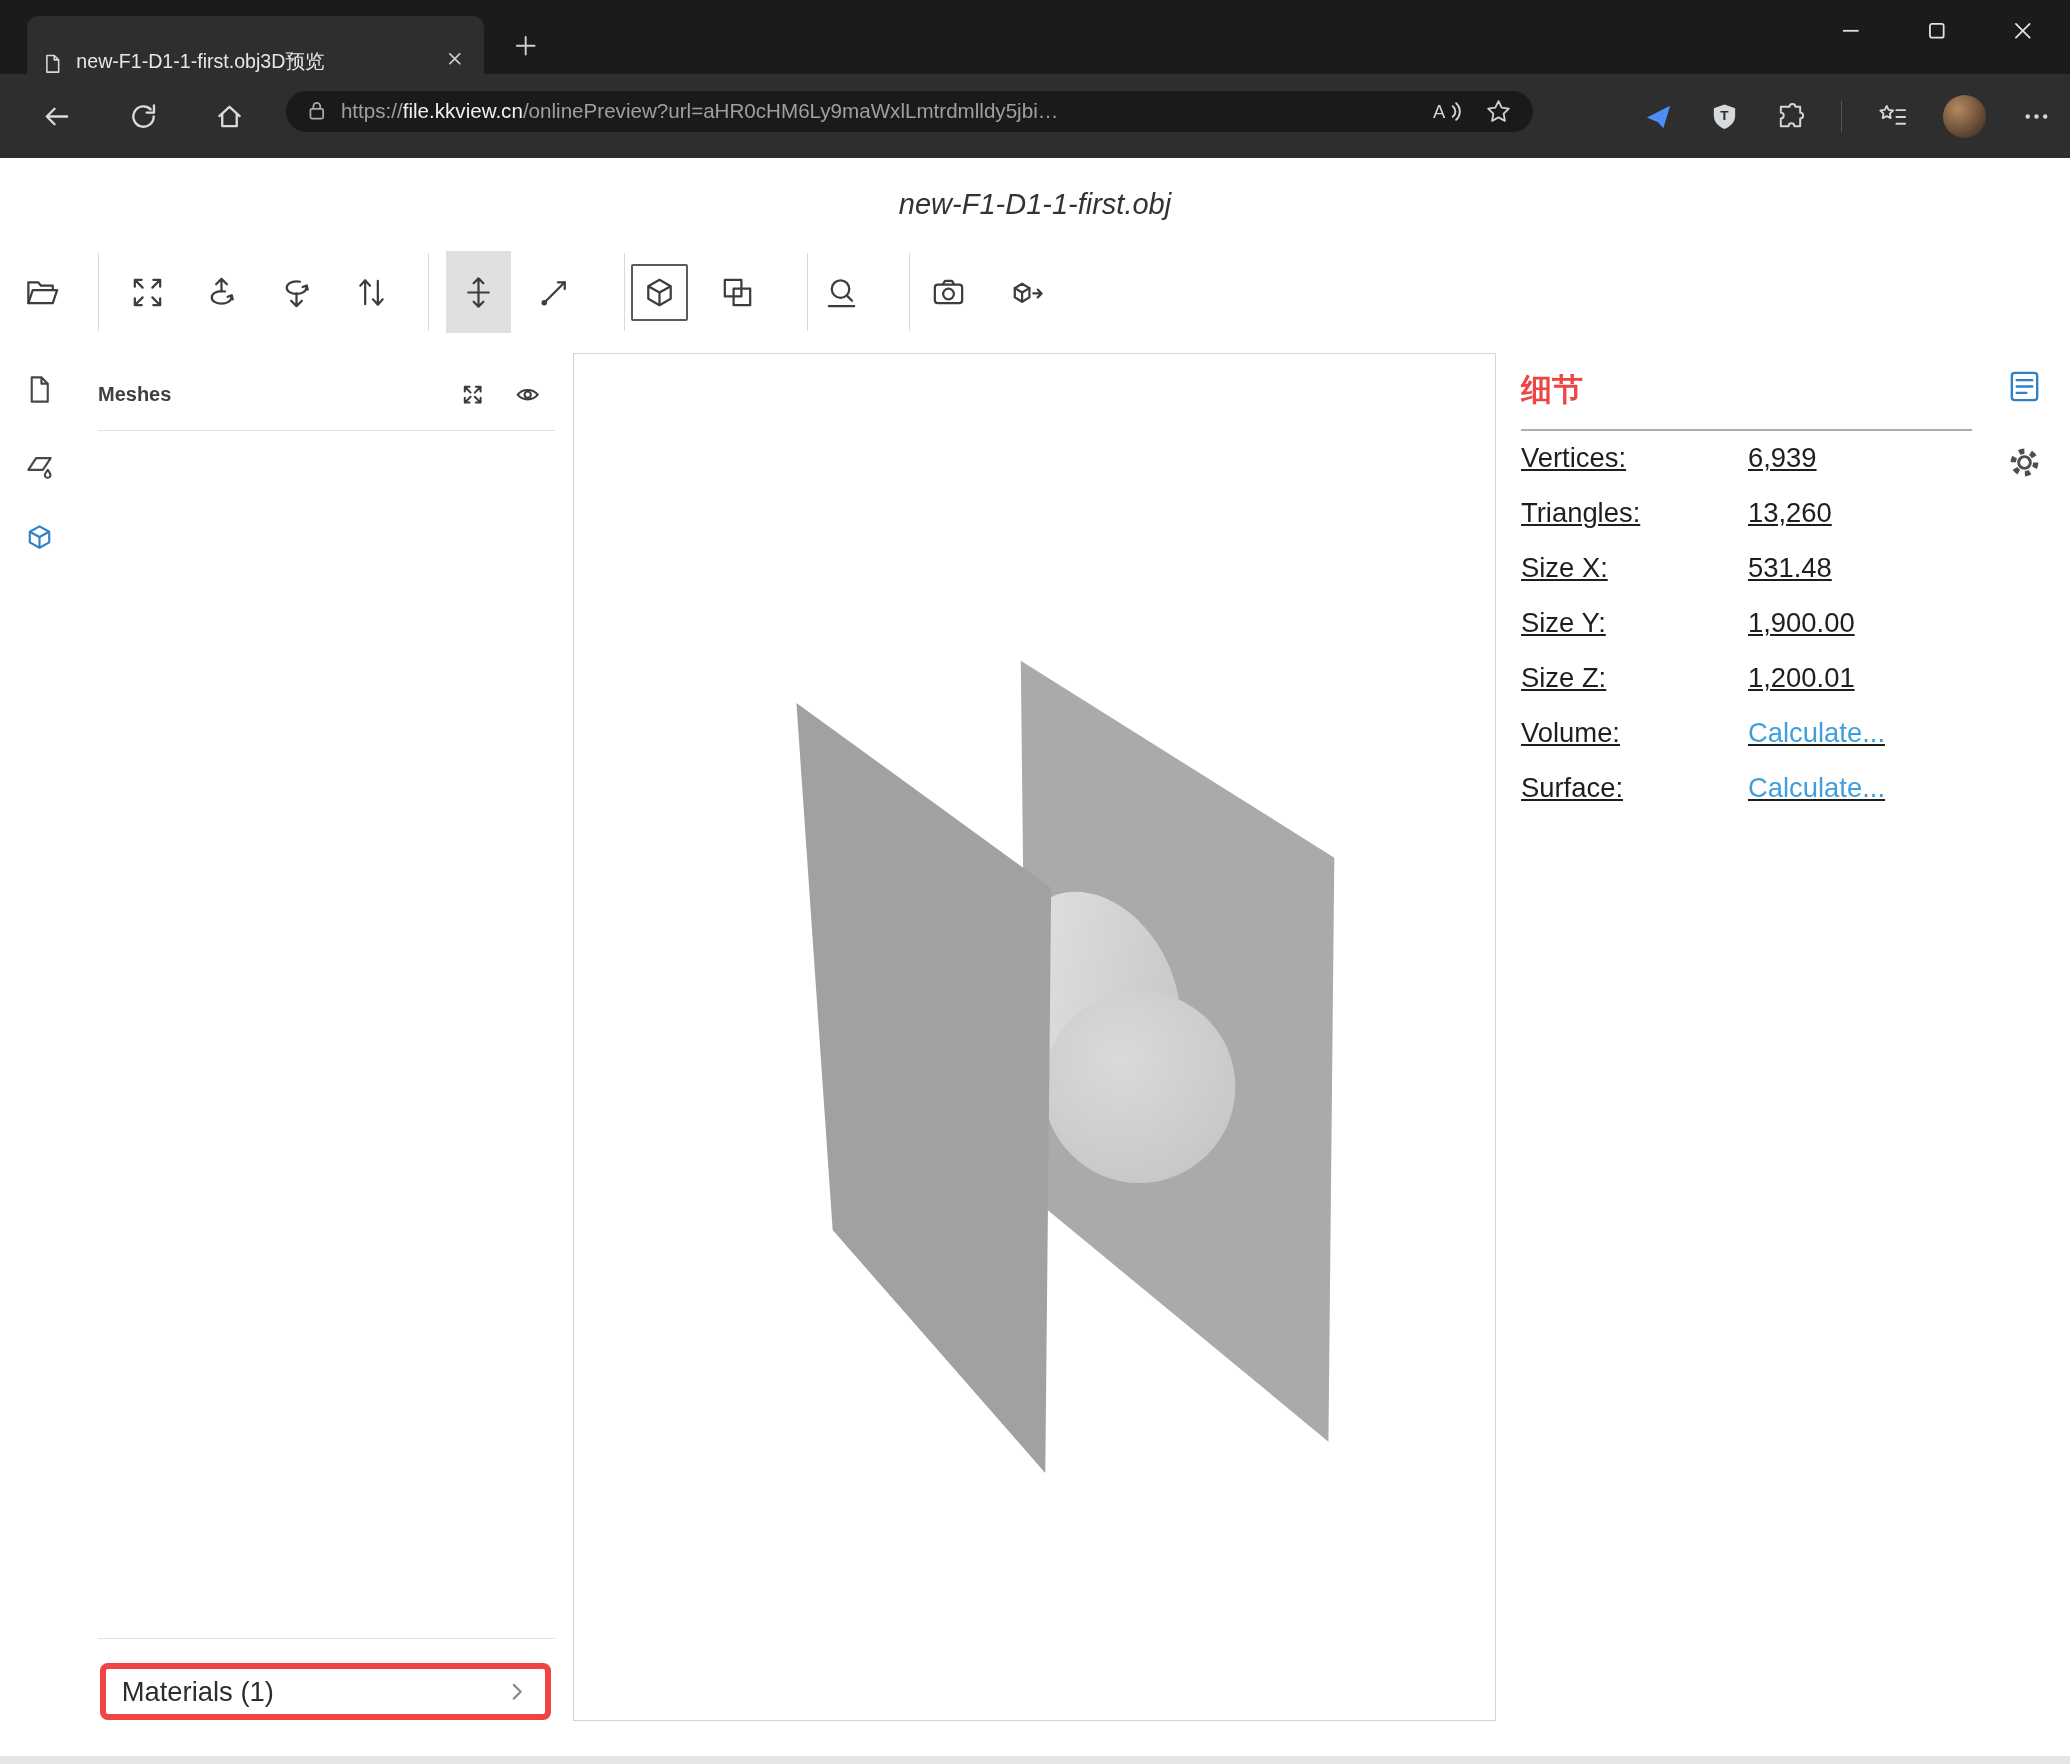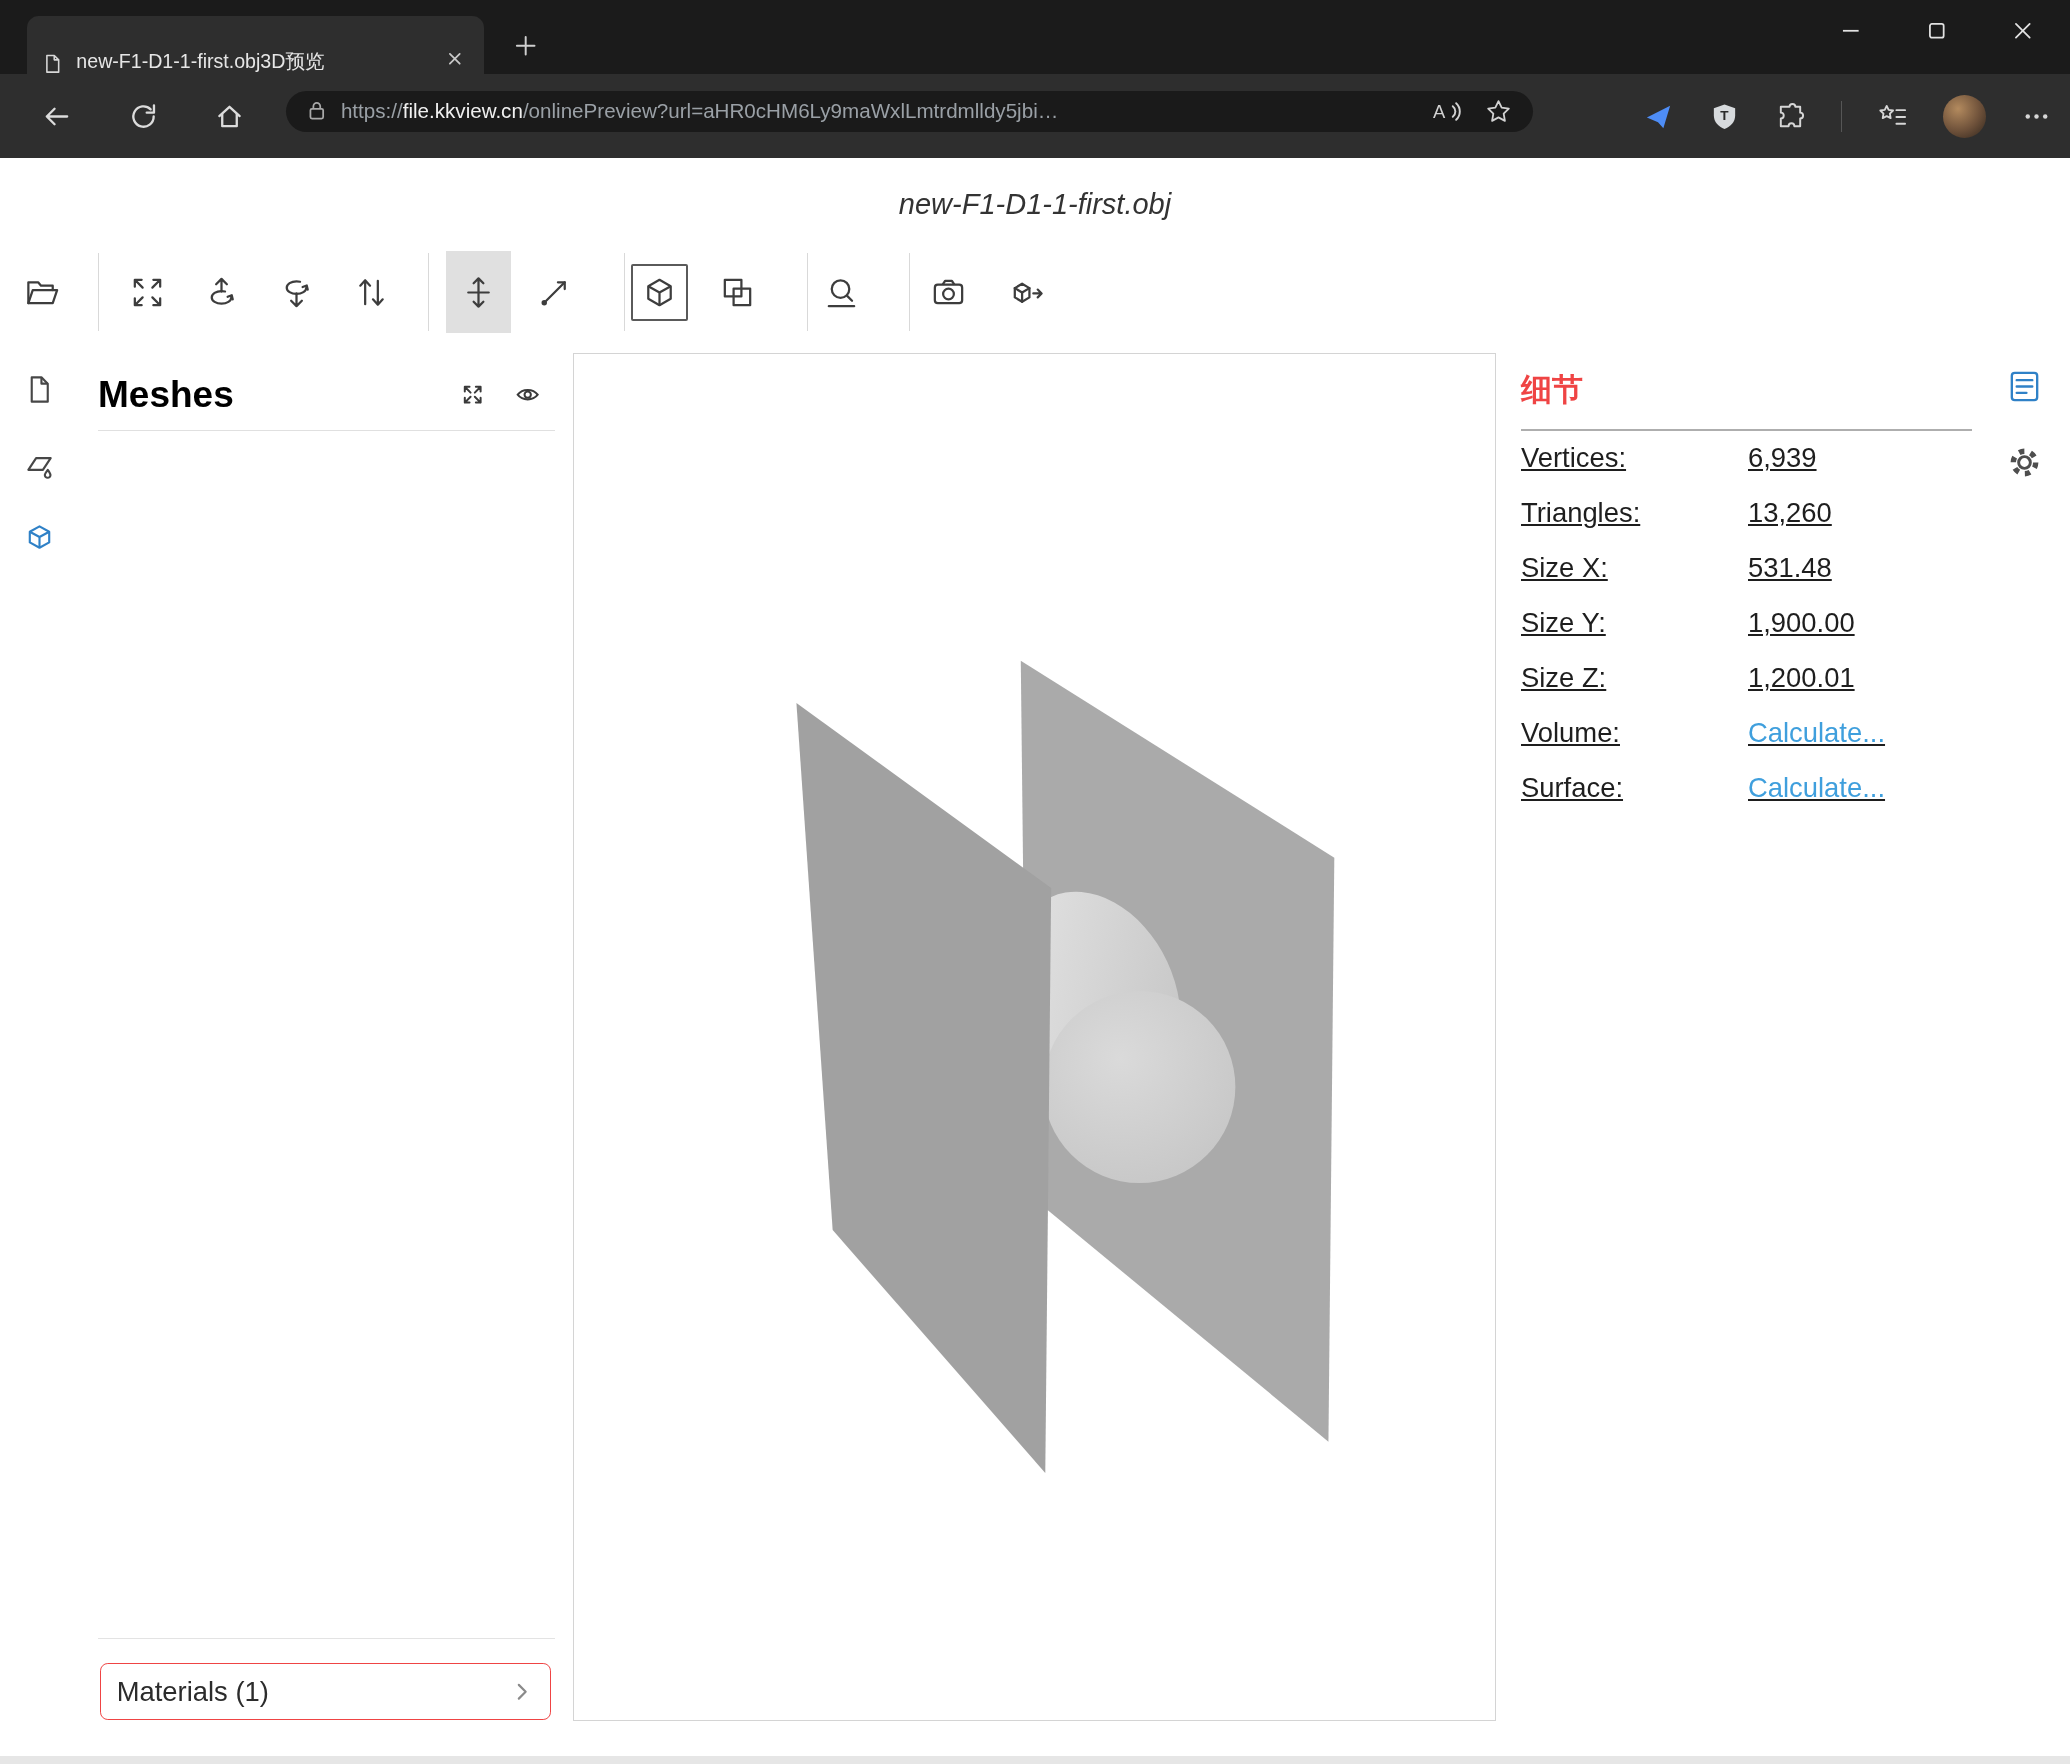--- a/index.html
+++ b/index.html
@@ -39,28 +39,28 @@
   .tool.selected-bg { background:#e0e0e0; top:0; height:82px; width:65px; }
   .tool.boxed { border:2.5px solid #5a5a5a; border-radius:2px; }
 
   
   .strip-icon { position:absolute; left:21.6px; width:35px; height:35px; display:flex; align-items:center; justify-content:center; color:#474747; }
   .strip-icon.active { color:#2f81c7; }
 
   
   .meshes-panel { position:absolute; left:98px; top:369px; width:457px; }
   .mp-header { display:flex; align-items:center; height:51px; }
-  .mp-title { flex:1; font-size:37px; font-weight:600; color:#000000; }
+  .mp-title { flex:1; font-size:20px; font-weight:600; color:#404040; }
   .icon-slot { width:55px; display:flex; justify-content:center; color:#3a3a3a; }
   .mp-divider { height:1px; background:#e0e0e0; margin-top:9.8px; }
   .mp-item { display:flex; align-items:center; height:49px; margin-top:13.7px; }
   .mp-item-name { flex:1; padding-left:13.7px; font-size:27.4px; color:#2c2c2c; }
 
   .materials-divider { position:absolute; left:98px; top:1638px; width:457px; height:1px; background:#e3e3e3; }
-  .materials-btn { position:absolute; left:100px; top:1663px; width:451px; height:57px; border:1px solid #ef4444;
+  .materials-btn { position:absolute; left:100px; top:1663px; width:451px; height:57px; border:6px solid #ef4444;
                    border-radius:7.8px; background:#ffffff; display:flex; align-items:center; padding:0 15.7px;
                    font-size:27.4px; color:#2c2c2c; font-family:inherit; cursor:pointer; }
   .materials-btn .label { flex:1; text-align:left; }
 
   
   .viewport { position:absolute; left:573px; top:353px; width:923px; height:1368px; border:1px solid #d4d4d4; background:#ffffff; }
 
   
   .details-panel { position:absolute; left:1521px; top:369px; width:451px; }
   .dp-header { font-size:31px; font-weight:700; color:#ef4444; }

